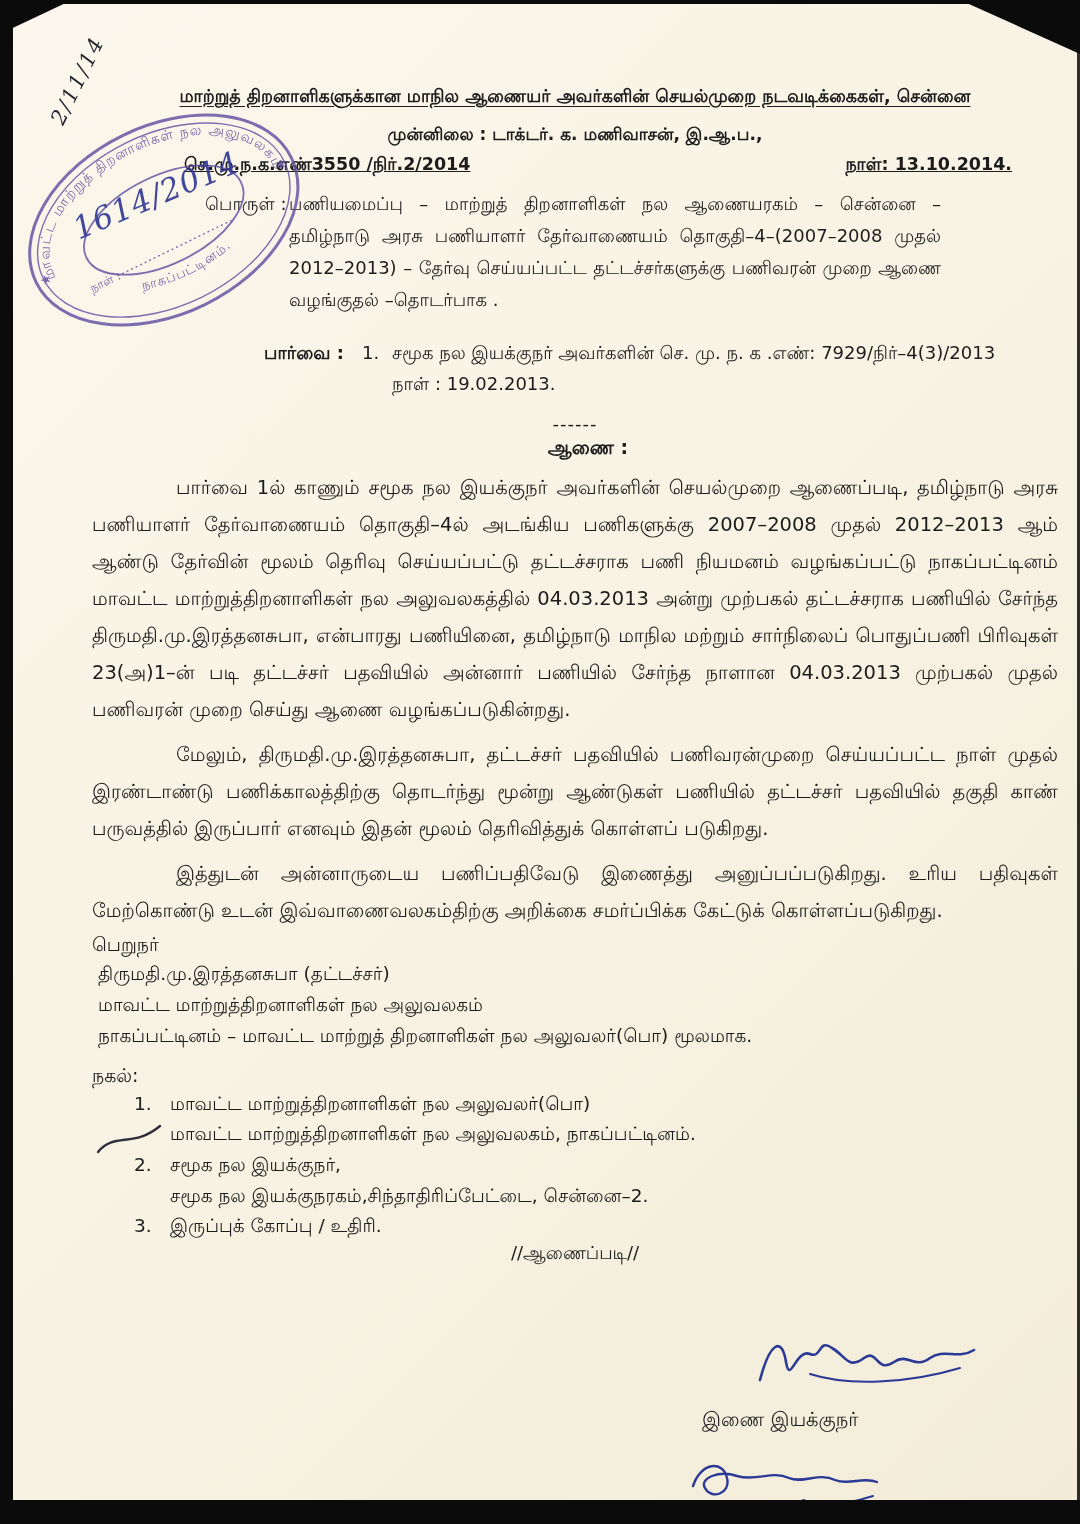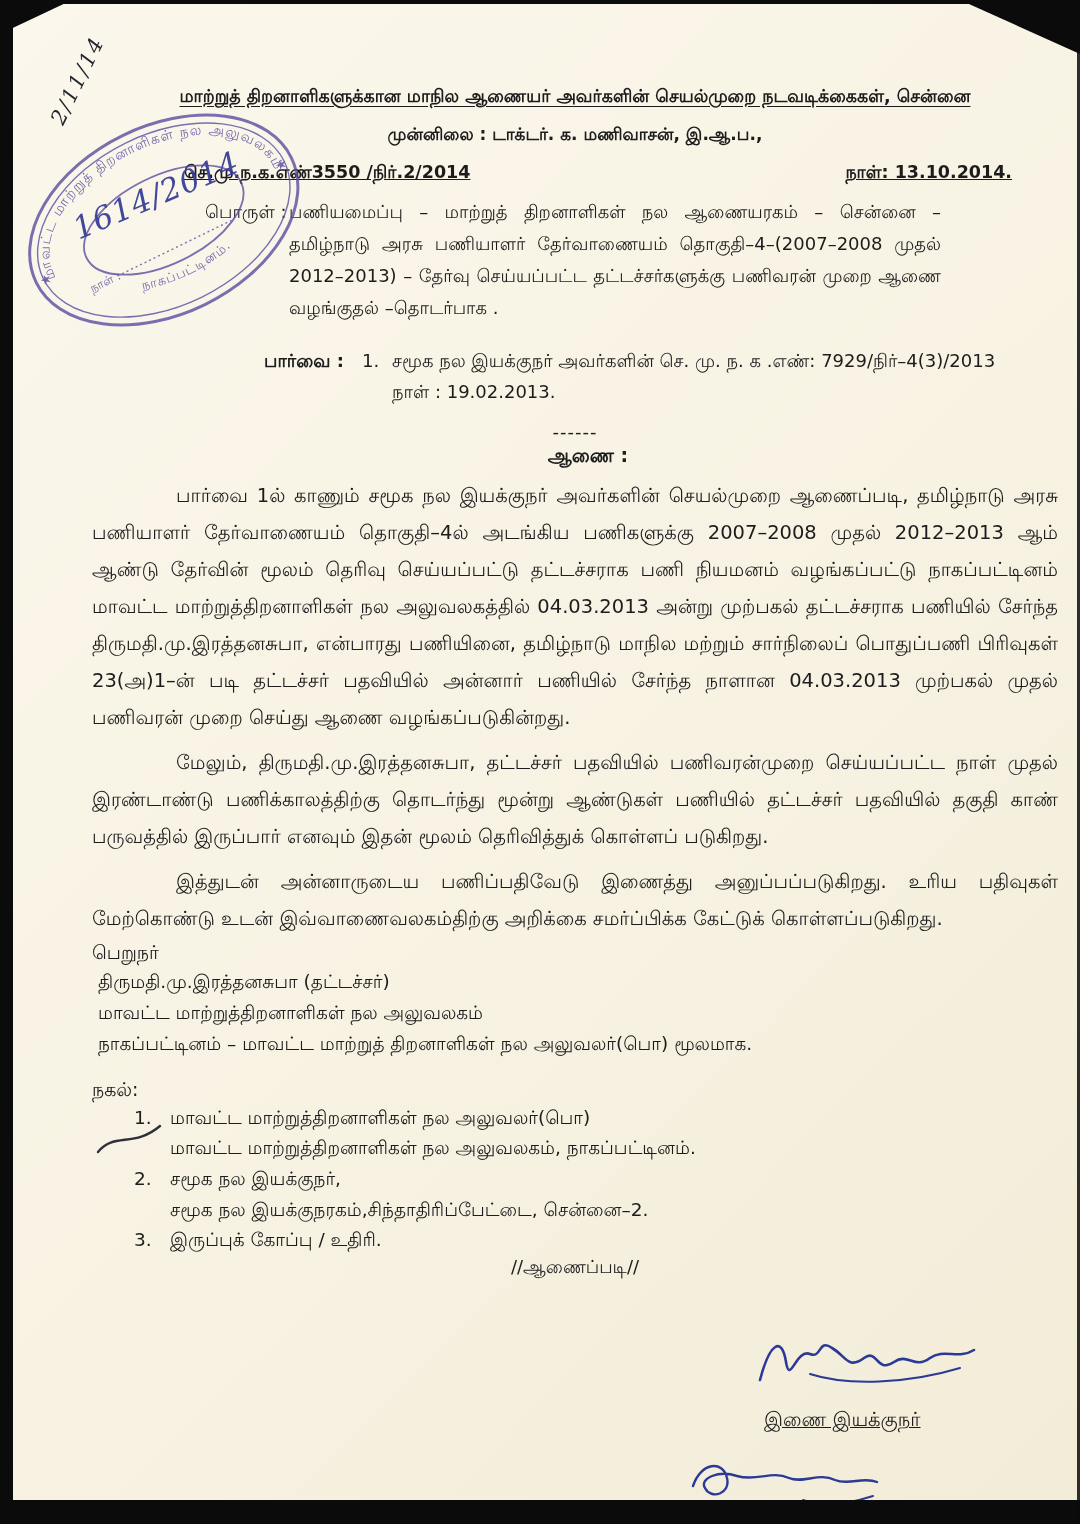--- a/index.html
+++ b/index.html
@@ -35,47 +35,47 @@
     position:absolute;left:14px;top:118px;width:300px;height:205px;
     transform:rotate(-26deg);z-index:3;opacity:.93;
   }
   .stamp-number{
     position:absolute;left:64px;top:58px;width:180px;text-align:center;
     transform:rotate(3deg);
     font:italic 31px "DejaVu Serif",serif;color:#343a96;letter-spacing:1px;
   }
   .pen-tick{position:absolute;left:94px;top:1122px;z-index:4;}
   .sig-main{position:absolute;left:752px;top:1328px;z-index:4;}
-  .joint-director{position:absolute;left:764px;top:1408px;z-index:4;font-size:19.5px;text-decoration:underline;}
+  .joint-director{position:absolute;left:702px;top:1408px;z-index:4;font-size:19.5px;}
   .hw-bottom{position:absolute;left:683px;top:1452px;z-index:4;}
 
   
   .content{position:relative;z-index:1;padding:86px 22px 0 92px;}
   .doc-title{
     font-size:17.5px;font-weight:bold;text-align:center;white-space:nowrap;
     text-decoration:underline;text-underline-offset:4px;margin-bottom:16px;
   }
-  .presence{font-size:17px;font-weight:bold;text-align:center;margin-bottom:16px;}
+  .presence{font-size:17px;font-weight:bold;text-align:center;margin-bottom:8px;}
   .refline{display:flex;justify-content:space-between;font-size:17.5px;font-weight:bold;
     padding-left:92px;padding-right:46px;margin-bottom:12px;text-decoration:underline;}
   .subject{display:flex;margin-left:113px;width:736px;font-size:18px;line-height:1.78;}
   .subject .lbl{width:84px;flex:none;}
   .subject .txt{flex:1;text-align:justify;}
   .refrow{display:flex;margin-left:172px;margin-top:22px;width:770px;font-size:18px;line-height:1.7;}
   .refrow .lbl{width:98px;flex:none;font-weight:bold;}
   .refrow .no{width:30px;flex:none;}
   .refrow .txt{flex:1;}
   .dashes{text-align:center;margin-top:14px;letter-spacing:1px;font-size:18px;}
   .order-label{margin-top:2px;margin-left:26px;font-size:19px;font-weight:bold;text-align:center;}
   .para{font-size:19.5px;line-height:37px;text-align:justify;text-indent:84px;margin-top:8px;}
   .sig-block{width:340px;margin:32px 86px 0 auto;text-align:center;
     font-size:18.5px;font-weight:bold;line-height:1.8;}
   .receiver-label{margin-top:6px;font-size:19px;font-family:Liberation Mono, monospace;}
   .recipient{margin-left:6px;font-size:18.5px;line-height:1.68;}
-  .copies-label{margin-top:18px;font-size:19px;}
+  .copies-label{margin-top:12px;font-size:19px;}
   .copy-item{display:flex;font-size:18.5px;line-height:1.66;}
   .copy-no{width:36px;flex:none;margin-left:42px;}
   .copy-body{flex:1;}
   .by-order{text-align:center;margin-top:0;font-size:18px;}
 </style>
 </head>
 <body>
 
 <div class="page">
 

